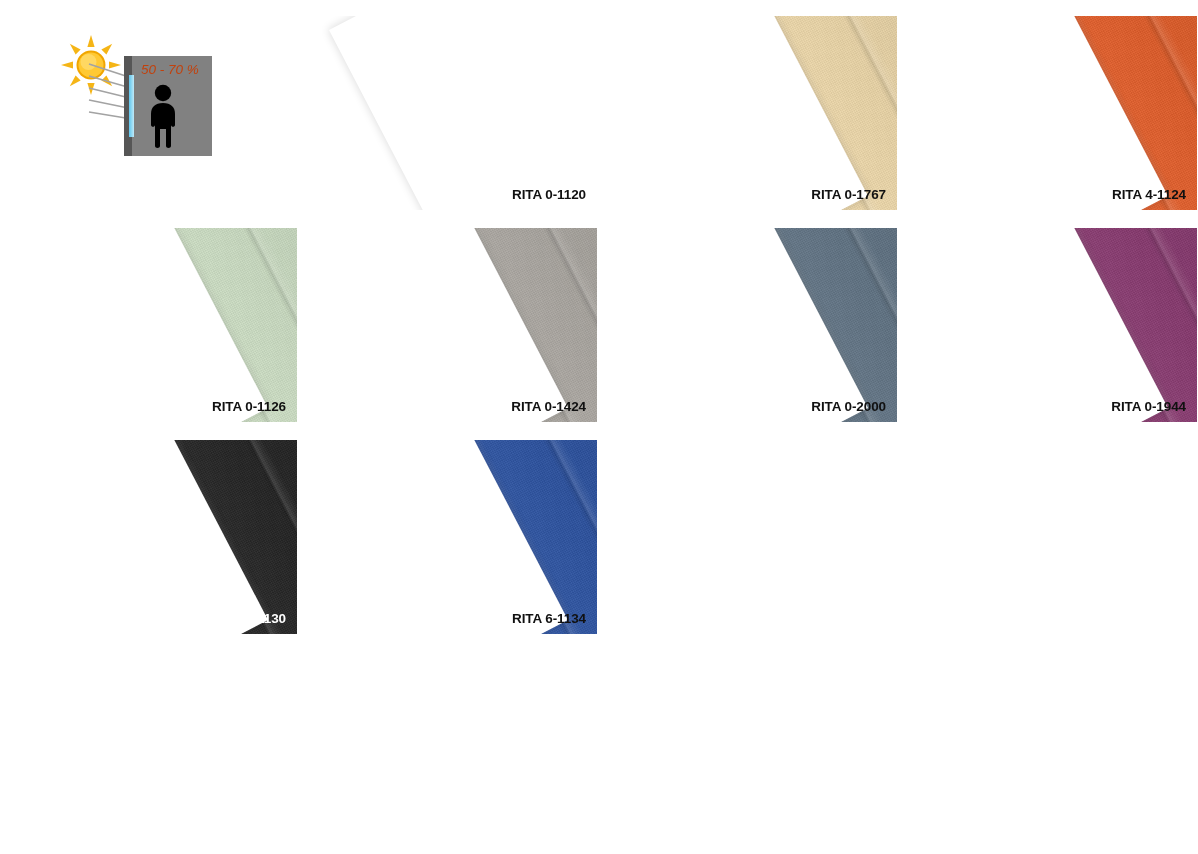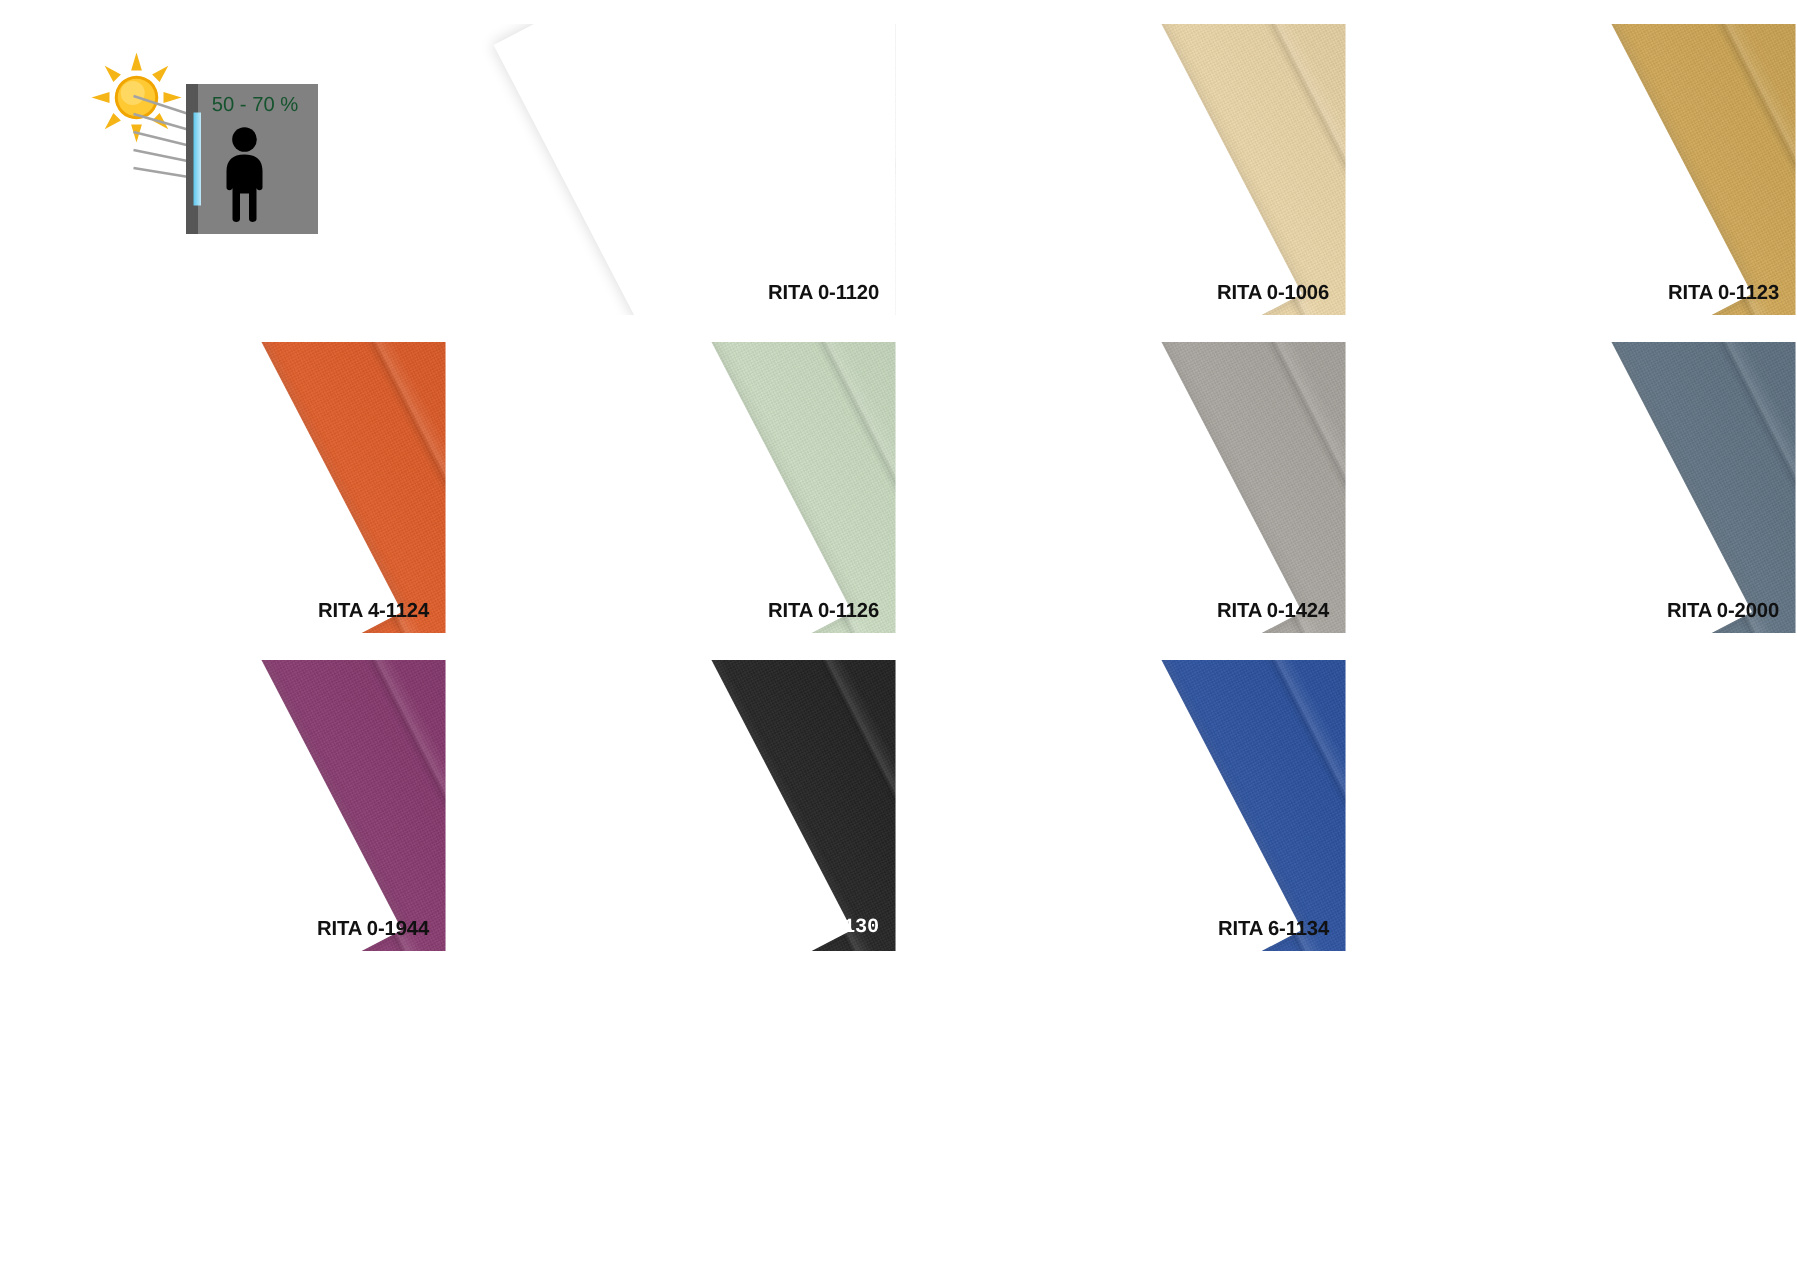--- a/index.html
+++ b/index.html
@@ -98,21 +98,21 @@
   .label{
     position:absolute;
     right:11px; bottom:8px;
     font-size:13.5px;
     font-weight:bold;
     letter-spacing:-0.1px;
     white-space:nowrap;
     z-index:6;
     color:#111111;
   }
-  .label.light{ color:#ffffff;font-family:Liberation Mono, monospace; }
+  .label.light{ color:#ffffff; }
 
   
   .infoicon{
     position:absolute;
     left:0; top:0;
     width:297px; height:210px;
     z-index:8;
   }
   .sunwrap{ position:absolute; left:60px; top:34px; width:62px; height:62px; }
   .sunwrap svg{ display:block; }
@@ -130,22 +130,23 @@
   .glass{
     position:absolute; left:129px; top:75px;
     width:5px; height:62px;
     background:linear-gradient(to right,#5fc7ee,#bfe9f8);
   }
   .pct{
     position:absolute; left:132px; top:62px;
     width:76px;
     text-align:center;
     font-size:13.5px;
-    color:#14532d;
+    color:#c2410c;
     font-family:"Liberation Sans", sans-serif;
+    font-style:italic;
   }
   .person{
     position:absolute; left:146px; top:84px;
     width:34px; height:66px;
   }
 </style>
 </head>
 <body>
 
 <div id="page">
@@ -164,31 +165,21 @@
         <div class="label">RITA 0-1120</div>
       </div>
       <div class="cell nobr">
         <div class="fabric">
           <div class="base" style="background: rgb(243, 221, 174);"></div>
           <div class="shade"></div>
           <div class="pleats"></div>
           <div class="weave"></div>
         </div>
         <div class="corner tl"></div>
-        <div class="label">RITA 0-1006</div>
-      </div>
-      <div class="cell nobr">
-        <div class="fabric">
-          <div class="base" style="background: rgb(214, 173, 90);"></div>
-          <div class="shade"></div>
-          <div class="pleats"></div>
-          <div class="weave"></div>
-        </div>
-        <div class="corner tl"></div>
-        <div class="label">RITA 0-1123</div>
+        <div class="label">RITA 0-1767</div>
       </div>
       <div class="cell nobr">
         <div class="fabric">
           <div class="base" style="background: rgb(232, 97, 44);"></div>
           <div class="shade"></div>
           <div class="pleats"></div>
           <div class="weave"></div>
         </div>
         <div class="corner tl"></div>
         <div class="label">RITA 4-1124</div>

